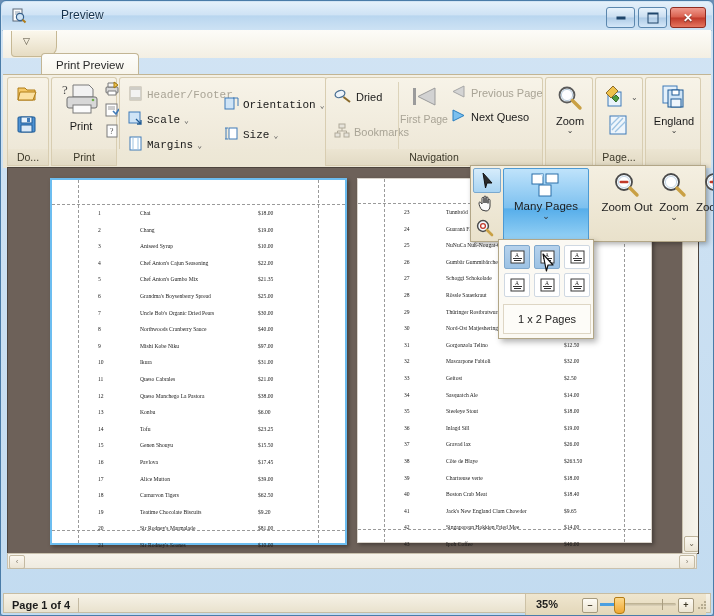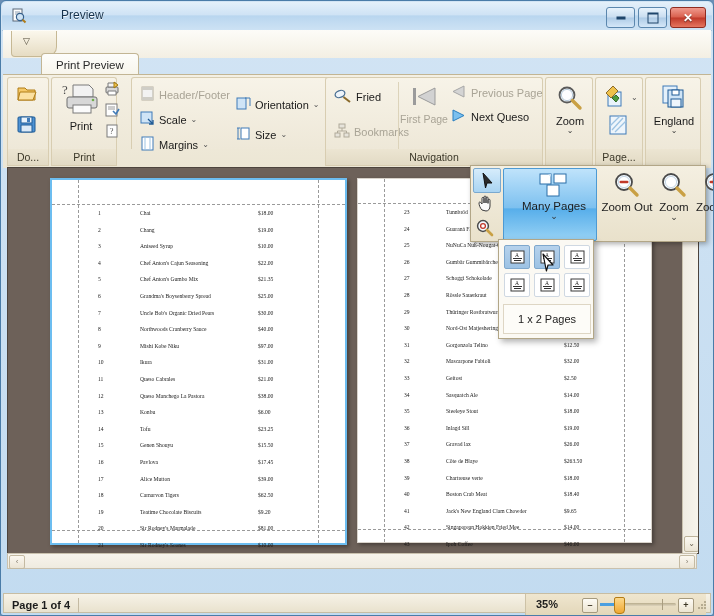--- a/index.html
+++ b/index.html
@@ -129,21 +129,21 @@
     position:absolute;left:0;width:26px;height:23px;
   }
   .zp-railbtn.sel{
     background:linear-gradient(to bottom,#d6ecfb 0%,#a9d4f2 100%);
     border:1px solid #7aa9cf;border-radius:2px;
   }
   .manypages{
     position:absolute;left:32px;top:2px;width:84px;height:71px;
     background:linear-gradient(to bottom,#bfe3fb 0%,#7cc0ef 55%,#57aeea 56%,#97d2f5 100%);
     border:1px solid #4d9ad3;border-radius:2px;
-    display:flex;flex-direction:column;align-items:center;justify-content:flex-start;padding-left:8px;
+    display:flex;flex-direction:column;align-items:center;justify-content:flex-start;
   }
   .zp-btn{
     position:absolute;top:2px;width:72px;height:71px;
     display:flex;flex-direction:column;align-items:center;
   }
   .zp-lab{font-size:11.5px;color:#1c1c1c;white-space:nowrap;}
   .zp-chev{font-size:9px;color:#333;line-height:8px;}
 
   .gallery{
     position:absolute;left:497px;top:238px;width:94px;height:98px;
@@ -368,21 +368,21 @@
             <svg width="16" height="16" viewBox="0 0 16 16">
               <rect x="3" y="2" width="10" height="12" fill="#fdfdfd" stroke="#7a7a7a"></rect>
               <text x="5.5" y="11" font-size="9" font-family="Liberation Serif, serif" fill="#5a5a5a">?</text>
             </svg>
           </span>
         </div>
       </div>
       <div class="glabel">Print</div>
     </div>
 
-    <div class="grp" style="left:128px;width:208px;">
+    <div class="grp" style="left:116px;width:208px;font-family:Liberation Mono, monospace;">
       <div class="gbody">
         <div class="btn-small disabled" style="left:8px;top:8px;">
           <span class="ico">
             <svg width="15" height="15" viewBox="0 0 15 15">
               <rect x="2" y="1" width="11" height="13" fill="#f2f2f2" stroke="#b5b0a2"></rect>
               <rect x="2" y="1" width="11" height="3" fill="#cfcdc6"></rect>
               <rect x="2" y="11" width="11" height="3" fill="#cfcdc6"></rect>
             </svg>
           </span>
           <span>Header/Footer</span>
@@ -435,21 +435,21 @@
 
     <div class="grp" style="left:322px;width:218px;">
       <div class="gbody">
         <div class="btn-small" style="left:8px;top:10px;">
           <span class="ico">
             <svg width="18" height="16" viewBox="0 0 18 16">
               <ellipse cx="6" cy="6" rx="5" ry="3.4" fill="#eef4fa" stroke="#4a6f93" stroke-width="1.3" transform="rotate(-20 6 6)"></ellipse>
               <line x1="9.5" y1="9" x2="16" y2="14" stroke="#8a6a2a" stroke-width="2"></line>
             </svg>
           </span>
-          <span>Fried</span>
+          <span>Dried</span>
         </div>
         <div class="btn-small disabled" style="left:8px;top:45px;">
           <span class="ico">
             <svg width="16" height="16" viewBox="0 0 16 16">
               <rect x="5" y="1" width="6" height="4" fill="#e6e3da" stroke="#b0aa9a"></rect>
               <rect x="1" y="10" width="5" height="4" fill="#e6e3da" stroke="#b0aa9a"></rect>
               <rect x="10" y="10" width="5" height="4" fill="#e6e3da" stroke="#b0aa9a"></rect>
               <path d="M8 5v3M3.5 10V8h9v2" fill="none" stroke="#b0aa9a"></path>
             </svg>
           </span>

